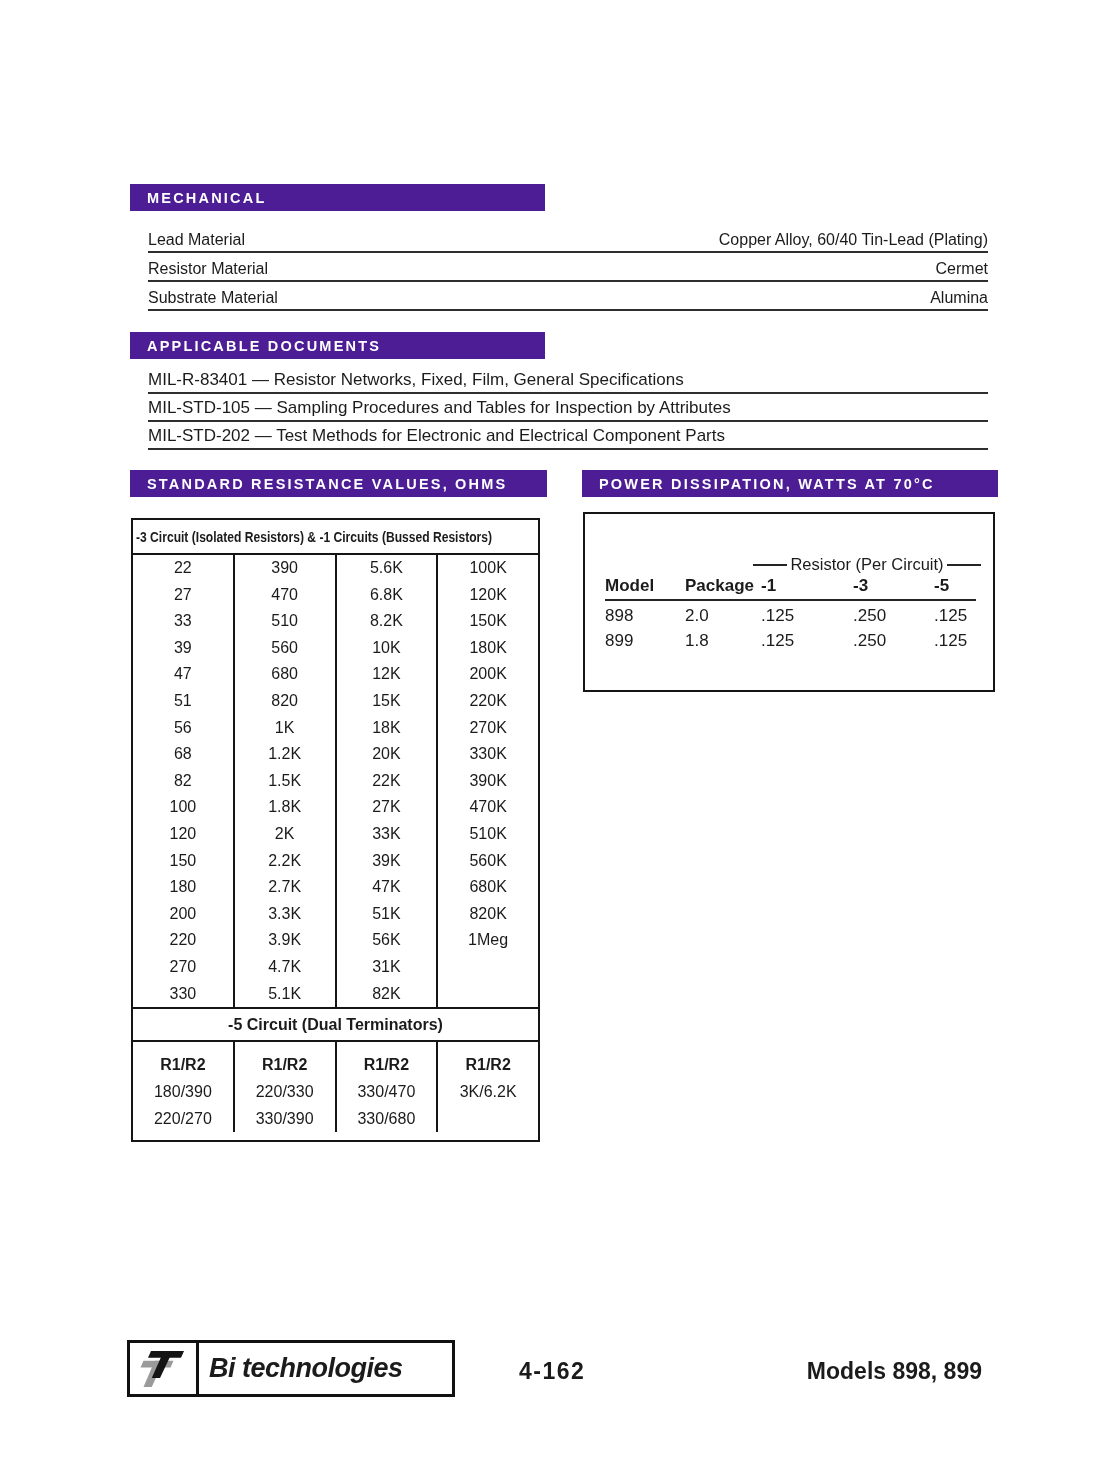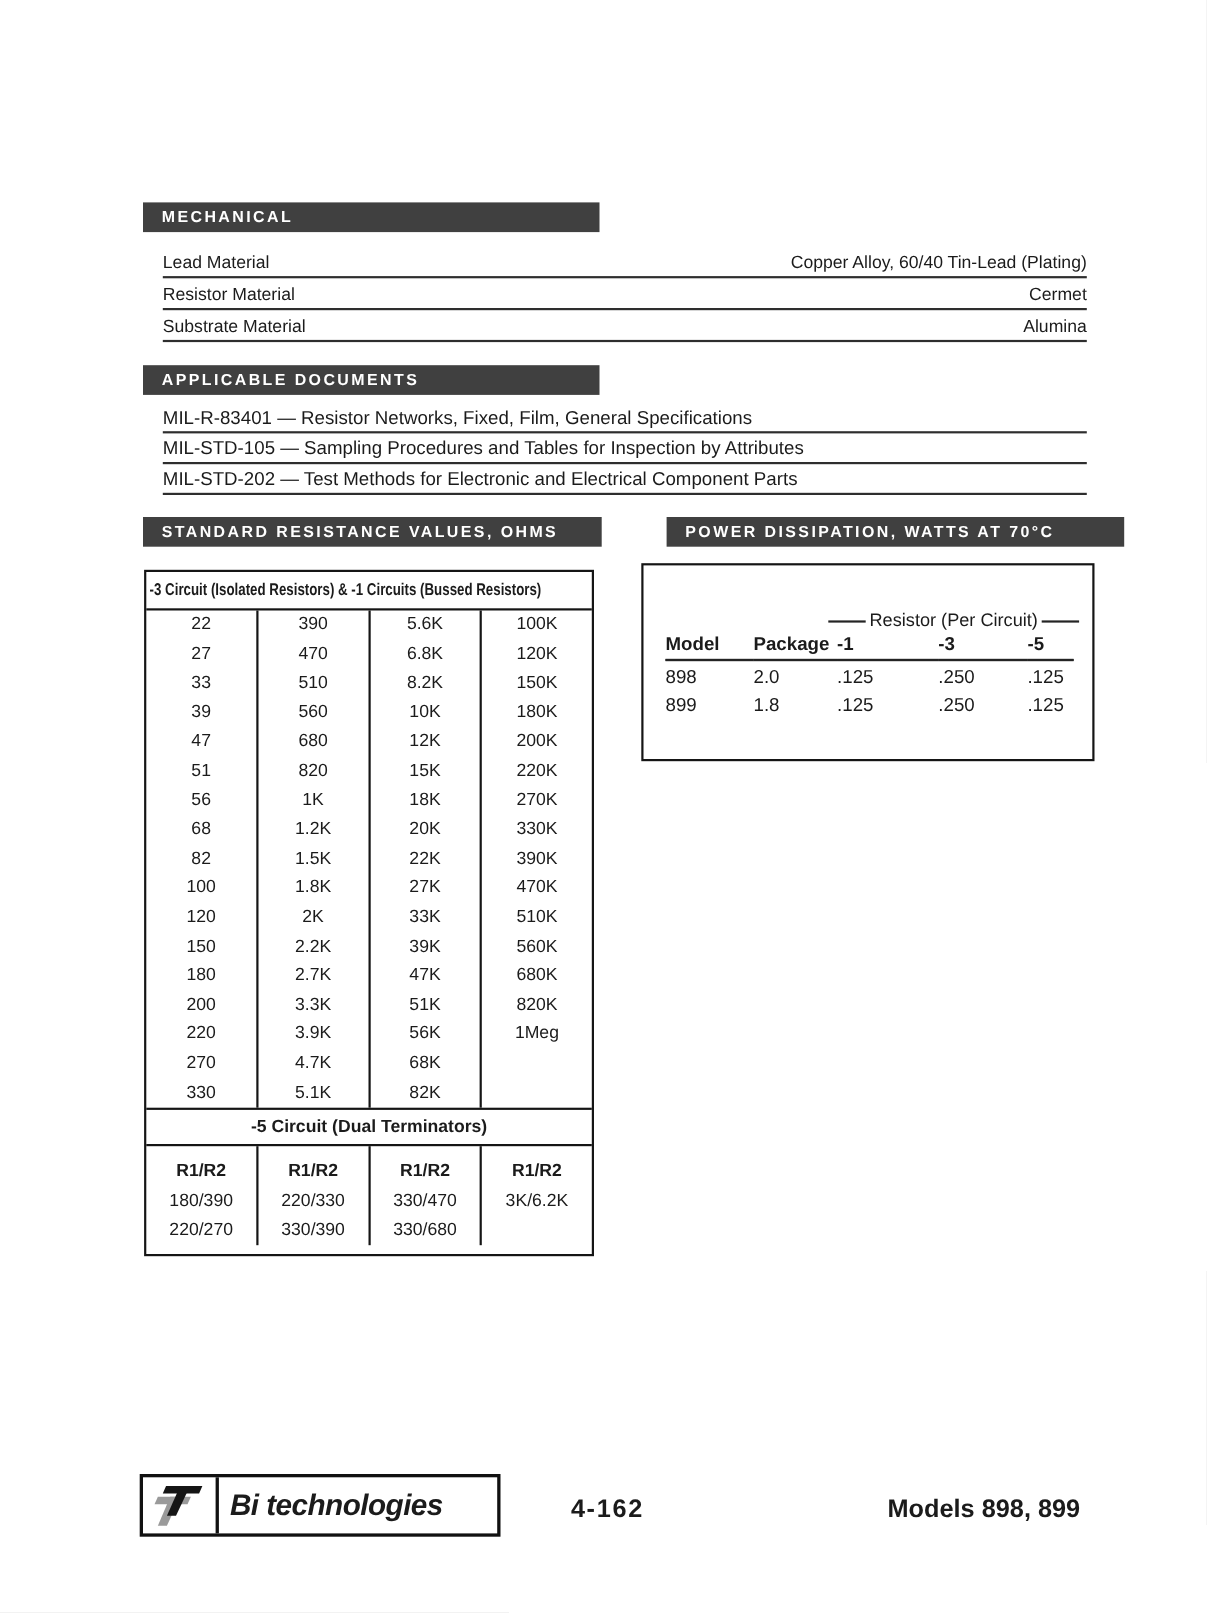--- a/index.html
+++ b/index.html
@@ -3,29 +3,29 @@
 <meta charset="utf-8">
 <style>
   html,body{margin:0;padding:0;background:#e8e8e8;}
   .page{
     position:relative; width:1097px; height:1466px; margin:0 auto;
     background:#ffffff; overflow:hidden;
     font-family:"Liberation Sans", sans-serif; color:#1b1b1b;
   }
   
   .section-bar{
-    position:absolute; background:#404040; color:#ffffff;
+    position:absolute; background:#4c1d95; color:#ffffff;
     height:27px; line-height:28px; font-weight:700; font-size:14.5px;
     letter-spacing:2.2px; padding-left:17px; box-sizing:border-box;
     white-space:nowrap;
   }
   .bar-mech{left:130px; top:184px; width:415px;}
   .bar-docs{left:130px; top:332px; width:415px;}
   .bar-std{left:130px; top:470px; width:417px;}
-  .bar-pwr{left:582px; top:470px; width:416px;margin-left:24px;}
+  .bar-pwr{left:582px; top:470px; width:416px;}
 
   
   .kv-wrap{position:absolute; left:148px; top:224px; width:840px;}
   .kv-row{height:25px; border-bottom:2px solid #2e2e2e; display:flex;
     justify-content:space-between; align-items:flex-end; font-size:16px; padding-bottom:2px;}
   
   .doc-wrap{position:absolute; left:148px; top:366px; width:840px;}
   .doc-row{height:24px; border-bottom:2px solid #2e2e2e; font-size:17px;
     display:flex; align-items:flex-end; padding-bottom:2px; white-space:nowrap;}
 
@@ -164,21 +164,21 @@
           <div class="res-cell">15K</div>
           <div class="res-cell">18K</div>
           <div class="res-cell">20K</div>
           <div class="res-cell">22K</div>
           <div class="res-cell">27K</div>
           <div class="res-cell">33K</div>
           <div class="res-cell">39K</div>
           <div class="res-cell">47K</div>
           <div class="res-cell">51K</div>
           <div class="res-cell">56K</div>
-          <div class="res-cell">68K</div>
+          <div class="res-cell">31K</div>
           <div class="res-cell">82K</div>
         </div>
         <div class="res-col">
           <div class="res-cell">100K</div>
           <div class="res-cell">120K</div>
           <div class="res-cell">150K</div>
           <div class="res-cell">180K</div>
           <div class="res-cell">200K</div>
           <div class="res-cell">220K</div>
           <div class="res-cell">270K</div>

